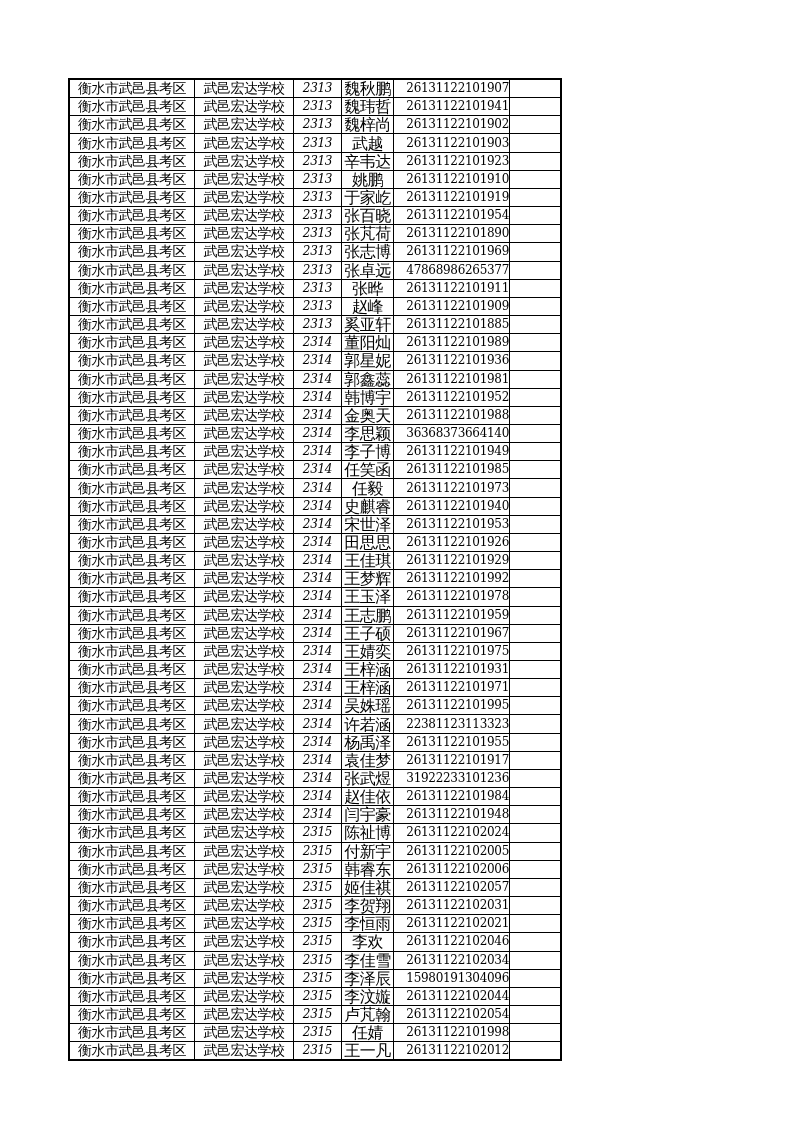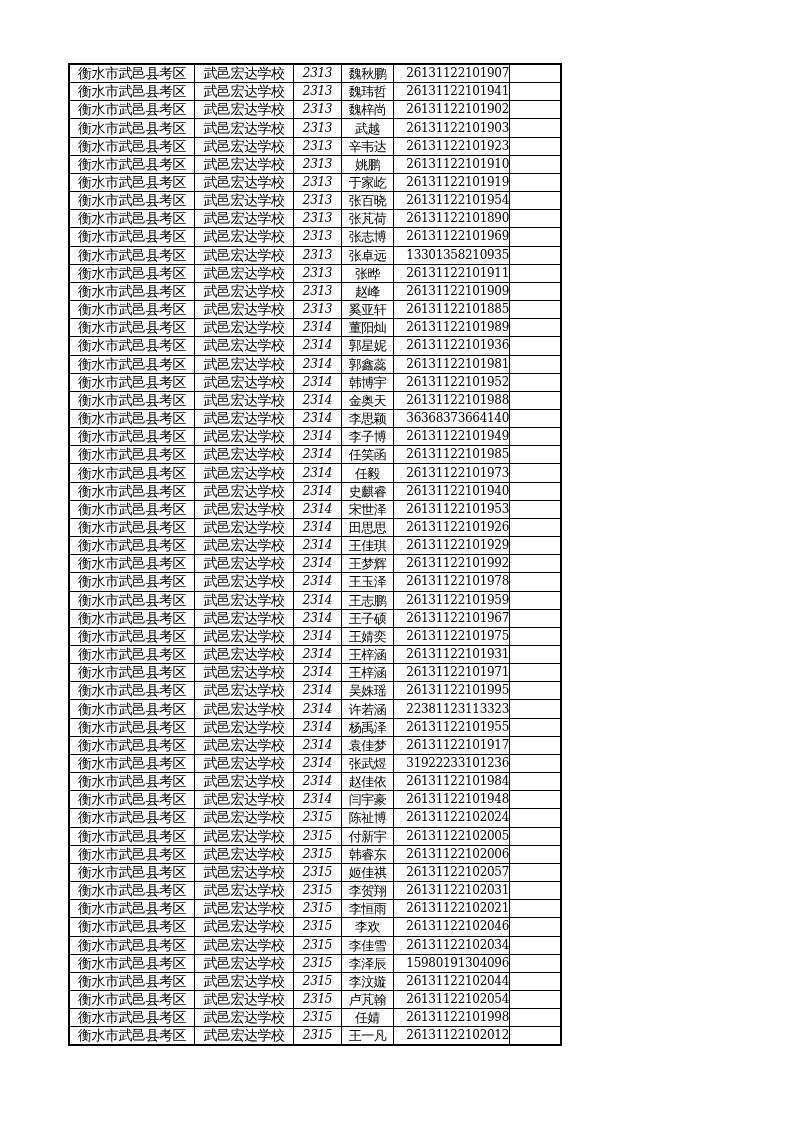--- a/index.html
+++ b/index.html
@@ -10,21 +10,21 @@
   body {
     width: 794px;
     height: 1122px;
     position: relative;
     font-family: "DejaVu Serif", serif;
     color: #000000;
   }
   #roster-table {
     position: absolute;
     left: 68px;
-    top: 63px;
+    top: 78px;
     border-collapse: collapse;
     table-layout: fixed;
     border: 2px solid #000000;
   }
   #roster-table td {
     border: 1px solid #000000;
     height: 17.17px;
     padding: 0;
     margin: 0;
     text-align: center;
@@ -41,21 +41,21 @@
   #roster-table td.c-name     { width: 51px; }
   #roster-table td.c-examno   { width: 115px; text-align: right; }
   #roster-table td.c-note     { width: 50px; }
   #roster-table td.c-class,
   #roster-table td.c-examno {
     font-size: 12px;
     letter-spacing: -0.3px;
     font-family: "DejaVu Serif", serif;
   }
   #roster-table td.c-name {
-    font-size: 13px;
+    font-size: 16px;
     letter-spacing: -0.5px;
   }
   #roster-table td.c-district,
   #roster-table td.c-school {
     font-size: 14px;
     letter-spacing: -0.5px;
   }
 </style>
 </head>
 <body>
@@ -150,21 +150,21 @@
     <td class="c-name">张志博</td>
     <td class="c-examno">26131122101969</td>
     <td class="c-note"></td>
   </tr>
 
   <tr>
     <td class="c-district">衡水市武邑县考区</td>
     <td class="c-school">武邑宏达学校</td>
     <td class="c-class">2313</td>
     <td class="c-name">张卓远</td>
-    <td class="c-examno">13301358210935</td>
+    <td class="c-examno">47868986265377</td>
     <td class="c-note"></td>
   </tr>
 
   <tr>
     <td class="c-district">衡水市武邑县考区</td>
     <td class="c-school">武邑宏达学校</td>
     <td class="c-class">2313</td>
     <td class="c-name">张晔</td>
     <td class="c-examno">26131122101911</td>
     <td class="c-note"></td>

